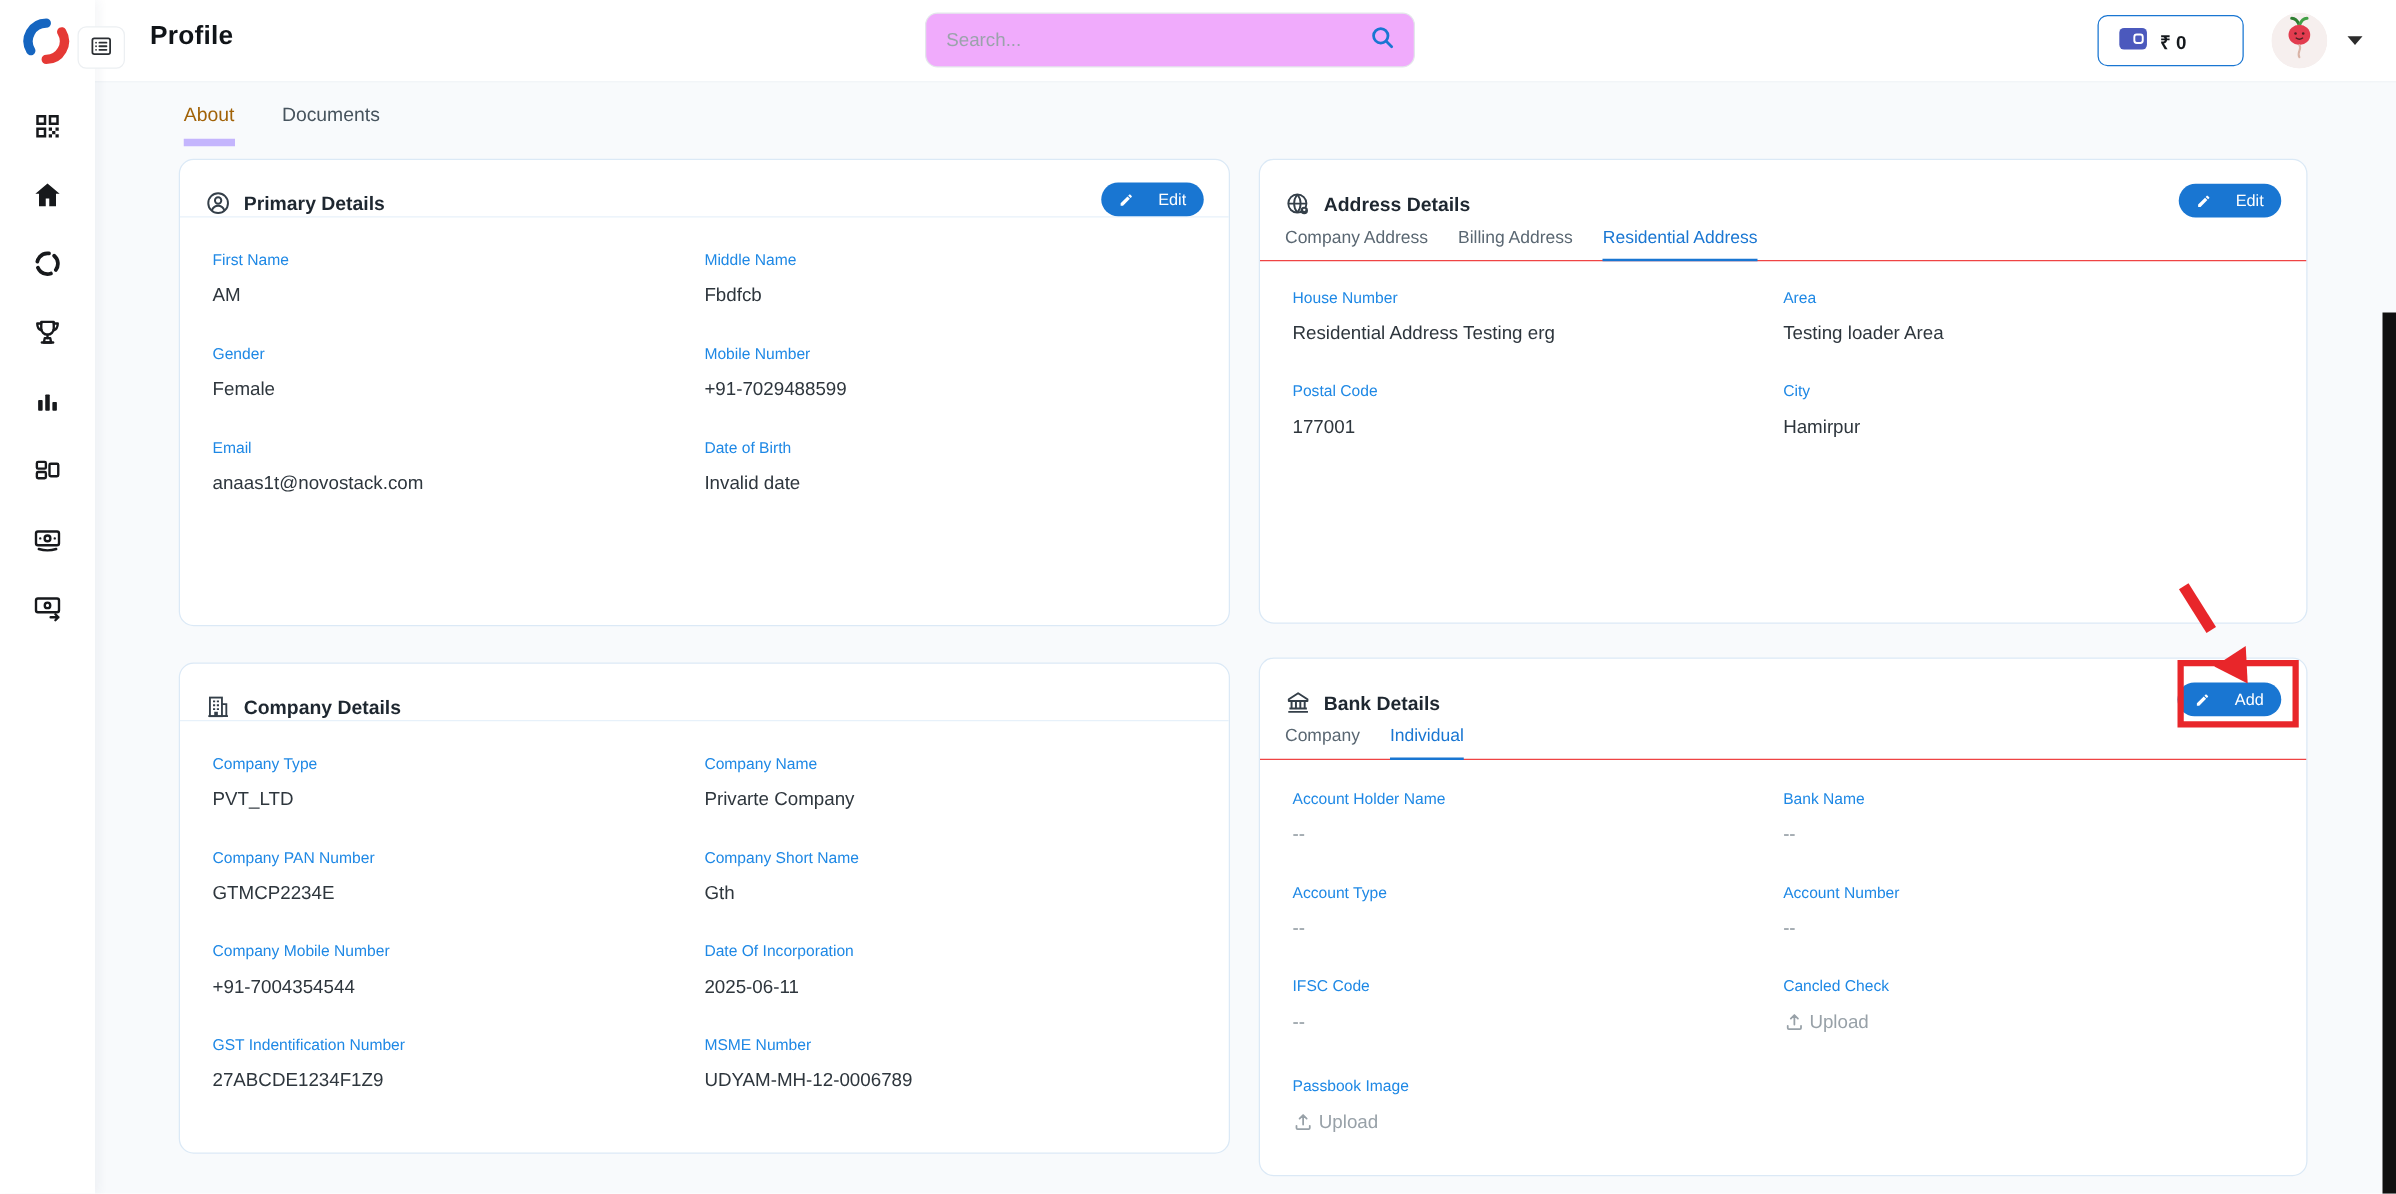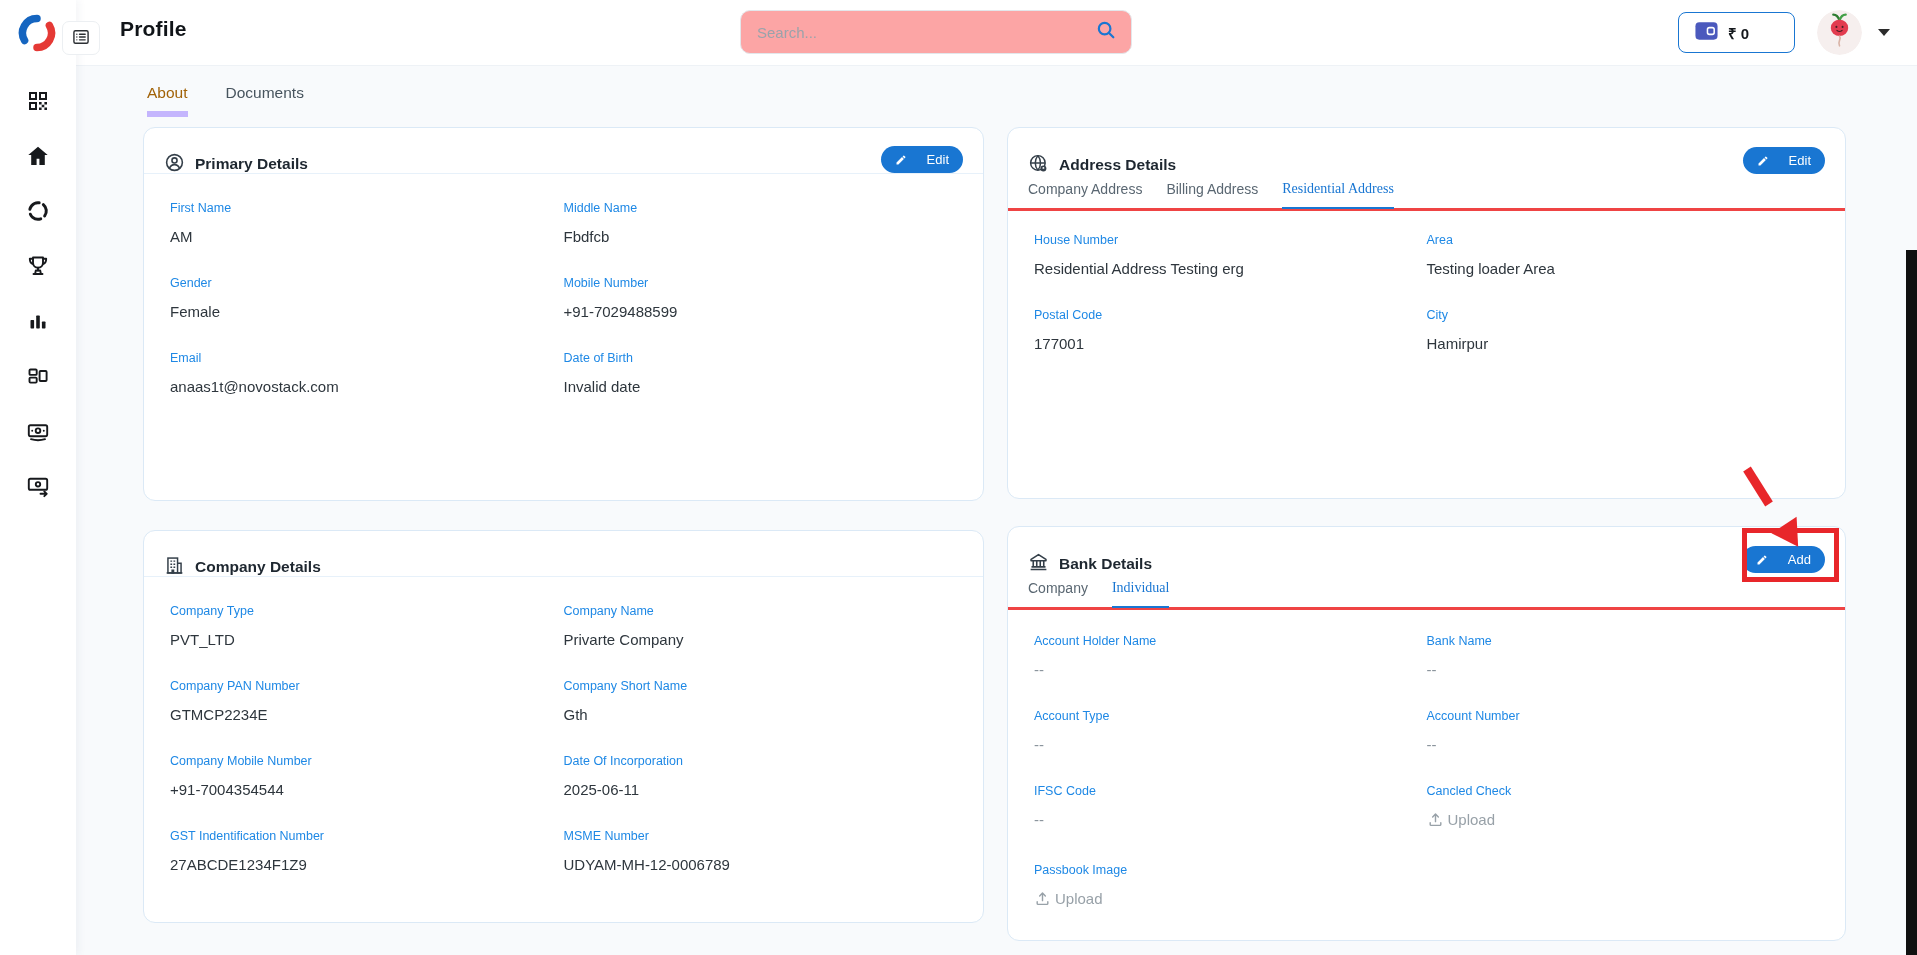--- a/index.html
+++ b/index.html
@@ -11,21 +11,21 @@
     overflow:hidden;
     color:#30383f;
   }
   .page-bg { position:absolute; left:76px; top:66px; right:0; bottom:0; background:#f8fafc; }
 
   
   .header { position:absolute; left:0; top:0; width:1917px; height:66px; background:#fff; z-index:4; border-bottom:1px solid #eef2f6; }
   .logo { position:absolute; left:17px; top:13px; width:40px; height:40px; border-radius:50%; }
   .menu-btn { position:absolute; left:62px; top:21px; width:38px; height:34px; background:#fff; border:1px solid #eceff2; border-radius:7px; display:flex; align-items:center; justify-content:center; color:#2b2f33; cursor:pointer; }
   .page-title { position:absolute; left:120px; top:17px; font-size:21px; font-weight:bold; color:#101418; letter-spacing:.2px; }
-  .search-box { position:absolute; left:740px; top:10px; width:392px; height:44px; border:1px solid #e3e7eb; border-radius:10px; background:#fca5a5; display:flex; align-items:center; padding:0 14px 0 16px; }
+  .search-box { position:absolute; left:740px; top:10px; width:392px; height:44px; border:1px solid #e3e7eb; border-radius:10px; background:#f0abfc; display:flex; align-items:center; padding:0 14px 0 16px; }
   .search-box input { flex:1; border:none; outline:none; font-family:inherit; font-size:15px; color:#3a444c; background:transparent; }
   .search-box input::placeholder { color:#9aa3ab; }
   .search-icon { color:#1976d2; flex:0 0 auto; cursor:pointer; }
   .wallet-btn { position:absolute; left:1678px; top:12px; height:41px; min-width:117px; background:#fff; border:1.6px solid #1976d2; border-radius:8px; display:flex; align-items:center; gap:9px; padding:0 15px; cursor:pointer; }
   .wallet-amt { font-size:15px; font-weight:bold; color:#14181c; }
   .avatar { position:absolute; left:1817px; top:10px; width:45px; height:45px; border-radius:50%; overflow:hidden; cursor:pointer; }
   .caret-down { position:absolute; left:1878px; top:29px; width:0; height:0; border-left:6px solid transparent; border-right:6px solid transparent; border-top:7px solid #2b2b2b; cursor:pointer; }
 
   
   .sidebar { position:absolute; left:0; top:0; width:76px; height:955px; background:#fff; z-index:5; box-shadow:3px 0 8px rgba(40,60,90,.05); }
@@ -38,23 +38,23 @@
   .main-tab.active { color:#a16207; border-bottom:6px solid #c4b5fd;text-align:center; }
 
   
   .card { position:absolute; background:#fff; border:1px solid #dbe9f6; border-radius:12px; z-index:2; }
   .card-header { height:46px; display:flex; align-items:flex-end; gap:10px; padding:0 20px; }
   .card-header.bordered { border-bottom:1px solid #e7f1fa; }
   .hdr-icon { width:21px; height:21px; color:#343f49; flex:0 0 auto; }
   .card-title { font-size:15.5px; font-weight:bold; color:#1e2730; }
   .btn-pill { margin-left:auto; height:27px; background:#1976d2; color:#fff; border:none; border-radius:14px; padding:0 14px; font-family:inherit; font-size:13px; display:flex; align-items:center; gap:20px; cursor:pointer; }
   .btn-pill svg { width:12px; height:12px; }
-  .card-tabs { display:flex; gap:24px; padding:0 20px; border-bottom:3px solid #ef4444; margin-top:2px; }
+  .card-tabs { display:flex; gap:24px; padding:0 20px; border-bottom:1px solid #ef4444; margin-top:2px; }
   .card-tab { font-size:14px; color:#5a6772; padding:5px 0 10px; cursor:pointer; }
-  .card-tab.active { color:#1976d2; border-bottom:2px solid #1976d2; margin-bottom:-1px;font-family:Liberation Serif, serif; }
+  .card-tab.active { color:#1976d2; border-bottom:2px solid #1976d2; margin-bottom:-1px; }
   .card-body { display:grid; grid-template-columns:1fr 1fr; row-gap:31px; padding:27px 26px 20px; }
   .field-label { font-size:12.5px; color:#1e88e5; margin-bottom:13px; }
   .field-value { font-size:15px; color:#2e363d; }
   .field-value.muted { color:#8b959d; }
   .upload-link { display:inline-flex; align-items:center; gap:4px; font-size:15px; color:#98a1a8; cursor:pointer; }
   .upload-link svg { width:17px; height:17px; }
 
   #card-primary { left:143px; top:127px; width:841px; height:374px; }
   #card-address { left:1007px; top:127px; width:839px; height:372px; }
   #card-company { left:143px; top:530px; width:841px; height:393px; }

